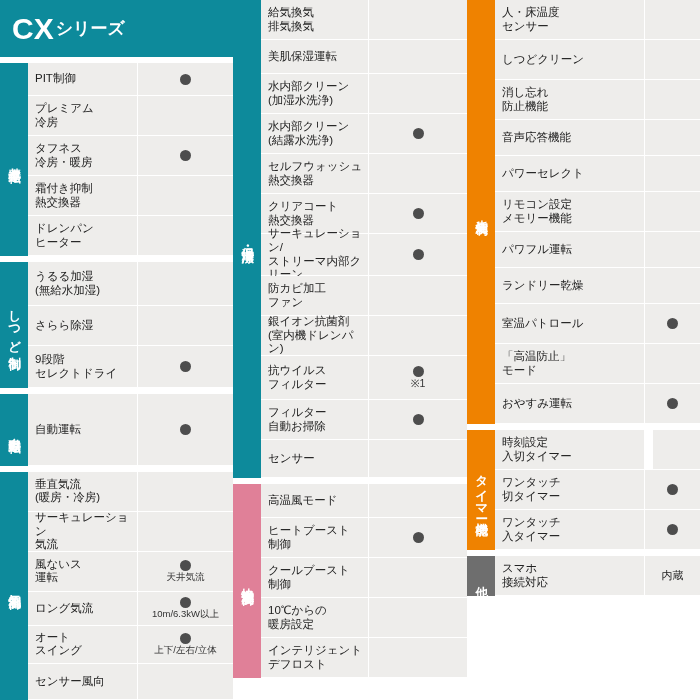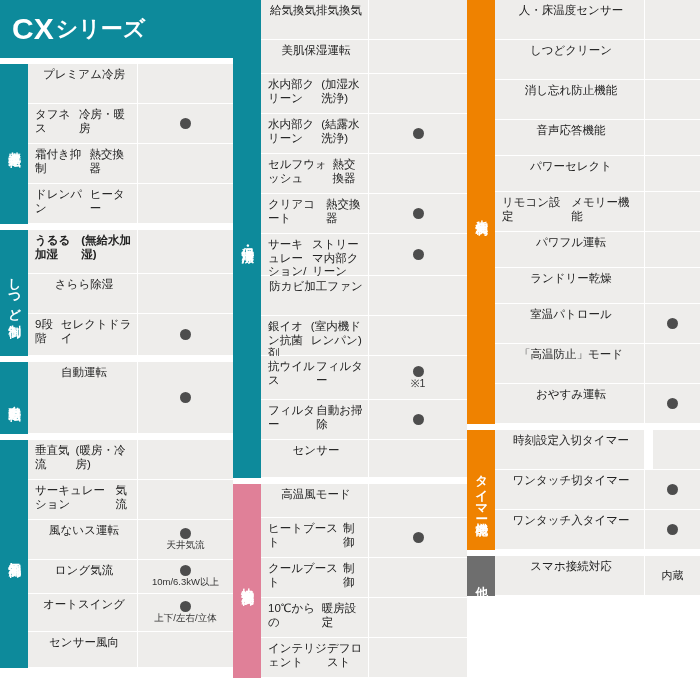--- a/index.html
+++ b/index.html
@@ -58,21 +58,21 @@
     flex: 0 0 110px;
     width: 110px;
     background: #eeedeb;
     border-bottom: 1px solid #ffffff;
     border-right: 1px solid #ffffff;
     font-size: 11.5px;
     line-height: 1.18;
     color: #222222;
     padding: 4px 4px 4px 7px;
     display: flex;
-    flex-direction: row;
+    flex-direction: column;
     justify-content: center;
   }
   .mark {
     flex: 1 1 auto;
     background: #eeedeb;
     border-bottom: 1px solid #ffffff;
     display: flex;
     flex-direction: column;
     align-items: center;
     justify-content: center;
@@ -112,21 +112,21 @@
     align-items: center;
     padding-left: 12px;
   }
   .cx-header .cx {
     font-size: 30px;
     font-weight: bold;
     letter-spacing: 0px;
     line-height: 1;
   }
   .cx-header .series {
-    font-size: 22px;
+    font-size: 17px;
     font-weight: bold;
     margin-left: 2px;
     letter-spacing: 0px;
   }
   .spacer-white {
     width: 100%;
     background: #ffffff;
   }
 
   .col-inner { display: flex; flex-direction: column; height: 700px; }
@@ -144,20 +144,28 @@
         <div class="cx-header">
           <div class="cx">CX</div>
           <div class="series">シリーズ</div>
         </div>
         <div class="spacer-white" style="height: 6px;"></div>
         <div class="group">
           <div class="tab" style="background: rgb(13, 138, 155);">
             <span>基本運転</span>
           </div>
           <div class="rows">
+            <div class="row" style="height: 33px;">
+              <div class="label">
+                <div>PIT制御</div>
+              </div>
+              <div class="mark">
+                <span class="dot"></span>
+              </div>
+            </div>
             <div class="row" style="height: 40px;">
               <div class="label">
                 <div>プレミアム</div>
                 <div>冷房</div>
               </div>
               <div class="mark"></div>
             </div>
             <div class="row" style="height: 40px;">
               <div class="label">
                 <div>タフネス</div>
@@ -182,21 +190,21 @@
               <div class="mark"></div>
             </div>
           </div>
         </div>
         <div class="spacer-white" style="height: 6px;"></div>
         <div class="group">
           <div class="tab" style="background: rgb(13, 138, 155);">
             <span>しつど制御</span>
           </div>
           <div class="rows">
-            <div class="row" style="height: 44px; font-weight: bold;">
+            <div class="row" style="height: 44px;">
               <div class="label">
                 <div>うるる加湿</div>
                 <div>(無給水加湿)</div>
               </div>
               <div class="mark"></div>
             </div>
             <div class="row" style="height: 40px;">
               <div class="label">
                 <div>さらら除湿</div>
               </div>

